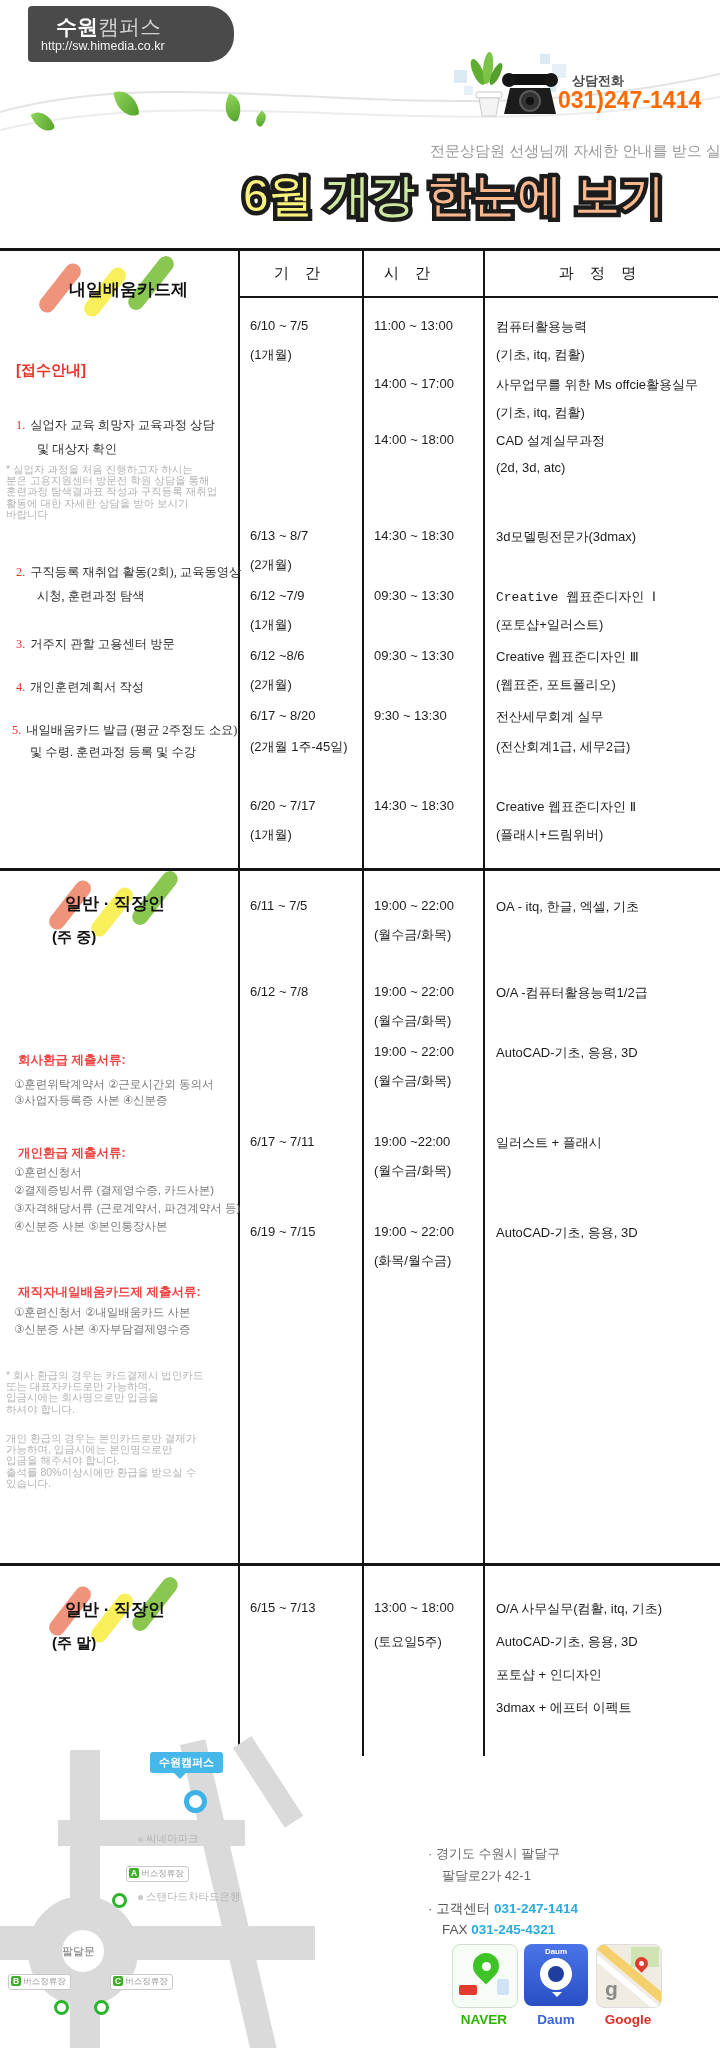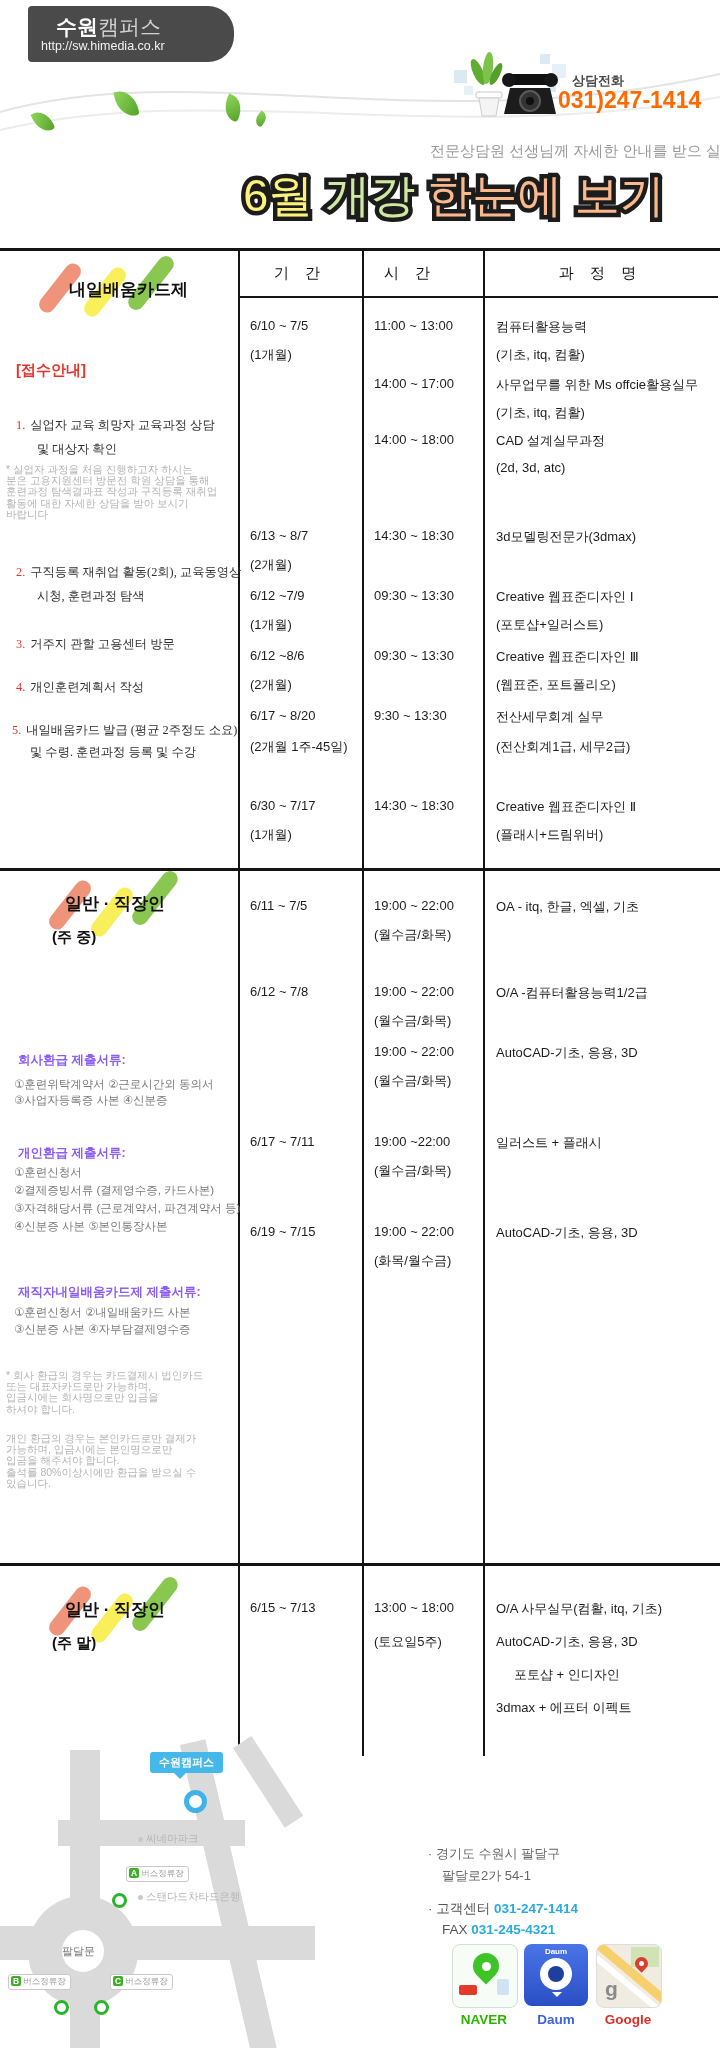--- a/index.html
+++ b/index.html
@@ -34,21 +34,21 @@
   .badge{position:absolute;width:158px;}
   .brush{position:absolute;width:58px;height:16px;border-radius:9px;opacity:.92;transform:rotate(-52deg);}
   .b-salmon{background:#ef8a70;} .b-yellow{background:#f7ee4d;} .b-green{background:#7fc241;}
   .badge-text{position:absolute;font-size:17px;font-weight:bold;color:#111;white-space:nowrap;z-index:2;}
   .badge-text2{position:absolute;font-size:15px;font-weight:bold;color:#111;white-space:nowrap;z-index:2;}
   
   .notice-title{position:absolute;left:16px;top:361px;font-size:15px;font-weight:bold;color:#e8332a;}
   .step{position:absolute;font-size:12.3px;color:#303030;white-space:nowrap;font-family:Liberation Serif, serif;}
   .step .n{color:#e8332a;margin-right:5px;}
   .gnote{position:absolute;font-size:10.5px;color:#b4b4b4;line-height:11.2px;white-space:nowrap;}
-  .doc-title{position:absolute;left:18px;font-size:12.5px;font-weight:bold;color:#8b5cf6;white-space:nowrap;}
+  .doc-title{position:absolute;left:18px;font-size:12.5px;font-weight:bold;color:#ef4444;white-space:nowrap;}
   .doc-line{position:absolute;left:14px;font-size:11.5px;color:#7a7a7a;white-space:nowrap;}
   
   .road{position:absolute;background:#dadada;}
   .roundabout{position:absolute;left:28px;top:1896px;width:110px;height:110px;border-radius:50%;
               border:34px solid #dadada;background:#fff;box-sizing:border-box;}
   .cross-stripe{position:absolute;width:3px;height:16px;background:#fff;}
   .campus-tag{position:absolute;left:150px;top:1752px;background:#45b7e9;color:#fff;font-size:11px;
               font-weight:bold;padding:3px 9px;border-radius:3px;white-space:nowrap;z-index:3;}
   .campus-tag:after{content:"";position:absolute;left:24px;top:100%;border:6px solid transparent;border-top-color:#45b7e9;}
   .campus-marker{position:absolute;left:184px;top:1790px;width:13px;height:13px;border:5px solid #3fb3e8;
@@ -180,36 +180,36 @@
   <div class="t c" style="top:460px;">(2d, 3d, atc)</div>
 
   <div class="t p" style="top:528px;">6/13 ~ 8/7</div>
   <div class="t p" style="top:556px;">(2개월)</div>
   <div class="t tm" style="top:528px;">14:30 ~ 18:30</div>
   <div class="t c" style="top:528px;">3d모델링전문가(3dmax)</div>
 
   <div class="t p" style="top:588px;">6/12 ~7/9</div>
   <div class="t p" style="top:616px;">(1개월)</div>
   <div class="t tm" style="top:588px;">09:30 ~ 13:30</div>
-  <div class="t c" style="top:588px;">Creative 웹표준디자인 Ⅰ</div>
+  <div class="t c" style="top:588px;font-family:Liberation Mono, monospace;">Creative 웹표준디자인 Ⅰ</div>
   <div class="t c" style="top:616px;">(포토샵+일러스트)</div>
 
   <div class="t p" style="top:648px;">6/12 ~8/6</div>
   <div class="t p" style="top:676px;">(2개월)</div>
   <div class="t tm" style="top:648px;">09:30 ~ 13:30</div>
   <div class="t c" style="top:648px;text-align:center;">Creative 웹표준디자인 Ⅲ</div>
   <div class="t c" style="top:676px;">(웹표준, 포트폴리오)</div>
 
   <div class="t p" style="top:708px;">6/17 ~ 8/20</div>
   <div class="t p" style="top:738px;">(2개월 1주-45일)</div>
   <div class="t tm" style="top:708px;">9:30 ~ 13:30</div>
   <div class="t c" style="top:708px;">전산세무회계 실무</div>
   <div class="t c" style="top:738px;">(전산회계1급, 세무2급)</div>
 
-  <div class="t p" style="top:798px;">6/30 ~ 7/17</div>
+  <div class="t p" style="top:798px;">6/20 ~ 7/17</div>
   <div class="t p" style="top:826px;">(1개월)</div>
   <div class="t tm" style="top:798px;">14:30 ~ 18:30</div>
   <div class="t c" style="top:798px;">Creative 웹표준디자인 Ⅱ</div>
   <div class="t c" style="top:826px;">(플래시+드림위버)</div>
 
   <div class="badge" style="left:40px;top:882px;height:80px;">
     <div class="brush b-salmon" style="left:1px;top:15px;"></div>
     <div class="brush b-yellow" style="left:43px;top:22px;"></div>
     <div class="brush b-green" style="left:83px;top:8px;width:64px;"></div>
     <div class="badge-text" style="left:0;top:10px;width:150px;text-align:center;">일반 · 직장인</div>
@@ -274,21 +274,21 @@
     <div class="brush b-green" style="left:83px;top:8px;width:64px;"></div>
     <div class="badge-text" style="left:0;top:10px;width:150px;text-align:center;">일반 · 직장인</div>
     <div class="badge-text2" style="left:12px;top:46px;">(주 말)</div>
   </div>
 
   <div class="t p" style="top:1600px;">6/15 ~ 7/13</div>
   <div class="t tm" style="top:1600px;">13:00 ~ 18:00</div>
   <div class="t tm" style="top:1633px;">(토요일5주)</div>
   <div class="t c" style="top:1600px;">O/A 사무실무(컴활, itq, 기초)</div>
   <div class="t c" style="top:1633px;">AutoCAD-기초, 응용, 3D</div>
-  <div class="t c" style="top:1666px;margin-left:18px;">포토샵 + 인디자인</div>
+  <div class="t c" style="top:1666px;">포토샵 + 인디자인</div>
   <div class="t c" style="top:1699px;">3dmax + 에프터 이펙트</div>
 
   <div class="road" style="left:70px;top:1750px;width:30px;height:298px;"></div>
   <div class="road" style="left:58px;top:1820px;width:187px;height:26px;"></div>
   <div class="road" style="left:180px;top:1745px;width:26px;height:340px;transform:rotate(-13deg);transform-origin:top left;"></div>
   <div class="road" style="left:233px;top:1748px;width:22px;height:95px;transform:rotate(-33deg);transform-origin:top left;"></div>
   <div class="road" style="left:0;top:1926px;width:315px;height:34px;"></div>
   <div class="roundabout"></div>
   <div class="cross-stripe" style="left:26px;top:1825px;"></div>
   <div class="cross-stripe" style="left:33px;top:1825px;"></div>
@@ -303,21 +303,21 @@
   <div class="gate-label">팔달문</div>
 
   <div class="bus-tag" style="left:126px;top:1866px;"><span class="bl">A</span><span>버스정류장</span></div>
   <div class="stop-dot" style="left:112px;top:1893px;"></div>
   <div class="bus-tag" style="left:8px;top:1974px;"><span class="bl">B</span><span>버스정류장</span></div>
   <div class="stop-dot" style="left:54px;top:2000px;"></div>
   <div class="bus-tag" style="left:110px;top:1974px;"><span class="bl">C</span><span>버스정류장</span></div>
   <div class="stop-dot" style="left:94px;top:2000px;"></div>
 
   <div class="addr" style="left:428px;top:1845px;">· 경기도 수원시 팔달구</div>
-  <div class="addr" style="left:442px;top:1867px;">팔달로2가 54-1</div>
+  <div class="addr" style="left:442px;top:1867px;">팔달로2가 42-1</div>
   <div class="cs-line" style="left:428px;top:1900px;"><span>· 고객센터</span> <span class="num">031-247-1414</span></div>
   <div class="cs-line" style="left:442px;top:1922px;"><span>FAX</span> <span class="num">031-245-4321</span></div>
 
   <div class="svc" style="left:452px;top:1944px;background:#f7fcf7;border:1px solid #d3ddd3;">
     <div style="position:absolute;left:6px;top:40px;width:18px;height:10px;background:#e23b2e;border-radius:2px;"></div>
     <div style="position:absolute;left:20px;top:8px;width:26px;height:26px;background:#3fc428;border-radius:50% 50% 50% 0;transform:rotate(-45deg);"></div>
     <div style="position:absolute;left:29px;top:17px;width:9px;height:9px;background:#fff;border-radius:50%;"></div>
     <div style="position:absolute;left:44px;top:34px;width:12px;height:16px;background:#cfe3f5;border-radius:2px;"></div>
   </div>
 

